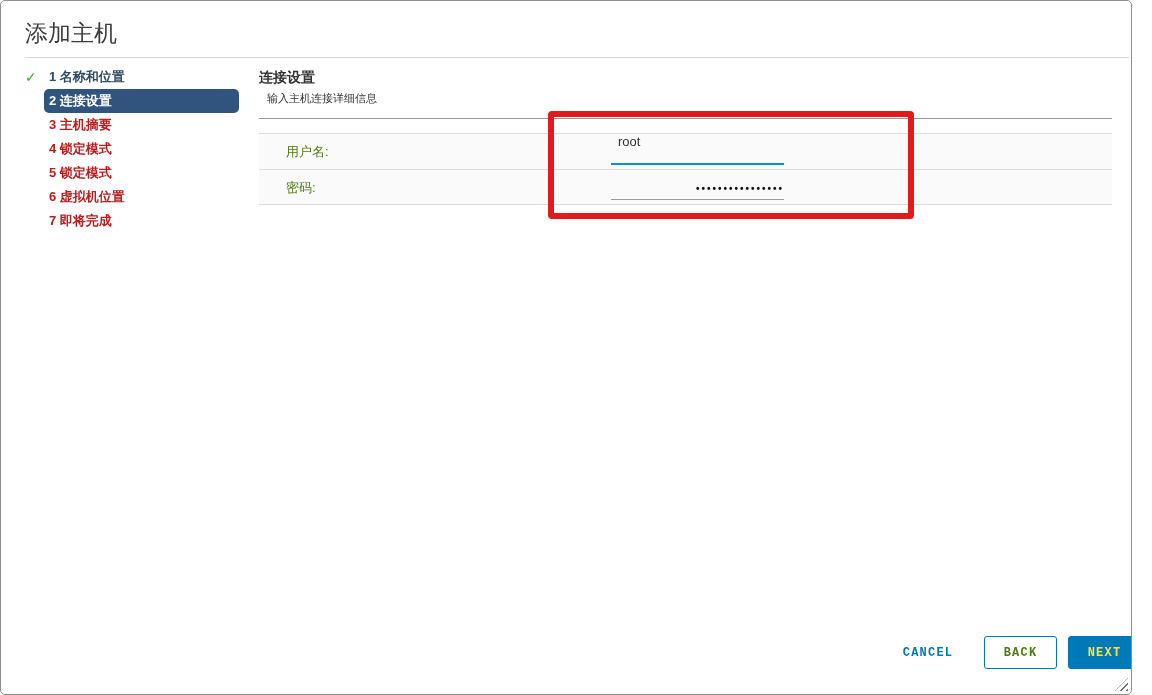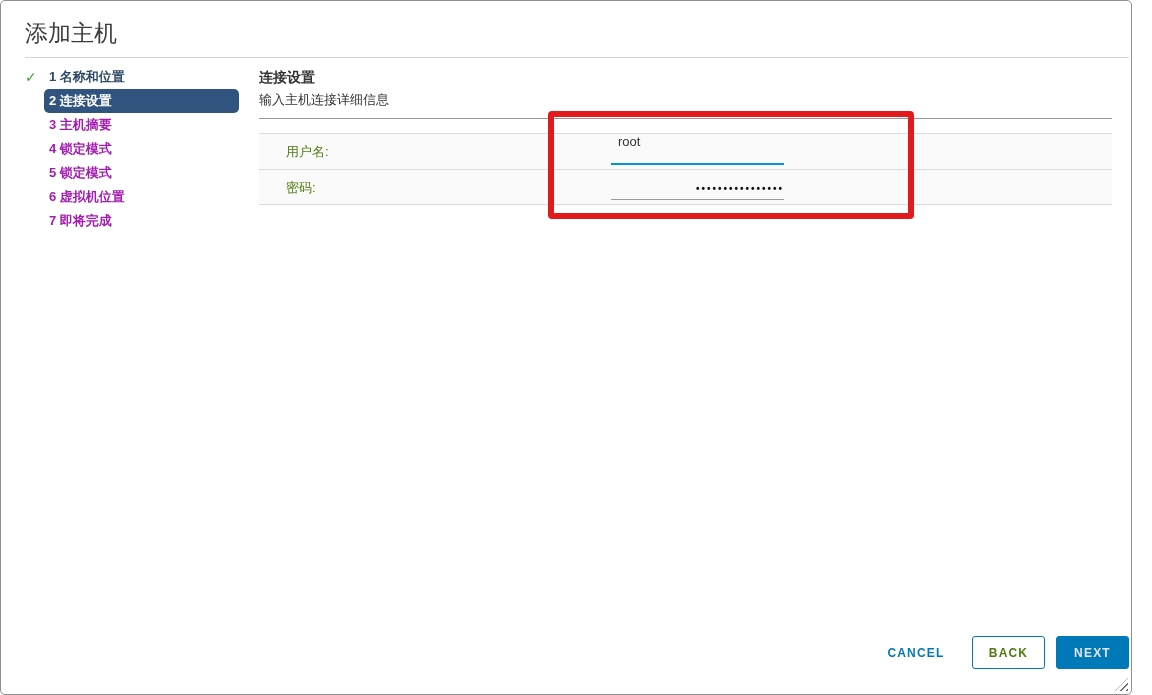--- a/index.html
+++ b/index.html
@@ -22,42 +22,42 @@
   }
   .title-divider {
     position: absolute; left: 24px; top: 56px;
     width: 1104px; height: 1px; background: #d5d5d5;
   }
 
   
   .steps { position: absolute; left: 24px; top: 64px; width: 214px; }
   .step {
     position: relative; height: 24px; line-height: 24px;
-    font-size: 13px; font-weight: bold; color: #a21caf;
+    font-size: 13px; font-weight: bold; color: #b91c1c;
     padding-left: 24px; white-space: nowrap; cursor: default;
   }
   .step .check {
     position: absolute; left: 0; top: 0; width: 20px;
     text-align: left; color: #42a33c; font-size: 14px; font-weight: bold;
   }
   .step.completed { color: #2e4a66; }
   .step.active {
     background: #30547e; color: #ffffff;
     border-radius: 5px; margin-left: 19px; padding-left: 5px;
     width: 195px;
   }
 
   
   .content-heading {
     position: absolute; left: 258px; top: 68px;
     font-size: 14px; font-weight: bold; color: #333;
   }
   .content-subtitle {
-    position: absolute; left: 258px; top: 90px;
-    font-size: 13px; color: #333;
+    position: absolute; left: 266px; top: 90px;
+    font-size: 11px; color: #333;
   }
   .content-divider {
     position: absolute; left: 258px; top: 117px;
     width: 853px; height: 1px; background: #979797;
   }
 
   
   .form { position: absolute; left: 258px; top: 132px; width: 853px; }
   .form-row {
     position: relative; height: 36px;
@@ -85,35 +85,35 @@
   .annotation-rect {
     position: absolute; left: 547px; top: 110px;
     width: 366px; height: 108px;
     border: 6px solid #e11b1b; border-radius: 4px;
     pointer-events: none;
   }
 
   
   .btn {
     position: absolute; top: 635px; height: 33px;
-    font-family: Liberation Sans, sans-serif;
+    font-family: Liberation Mono, monospace;
     font-size: 12px; font-weight: bold; letter-spacing: 1.2px;
-    border-radius: 3px; cursor: pointer; text-align: center;
+    border-radius: 3px; cursor: pointer; text-align: center; margin-left: 12px;
   }
   .btn-cancel {
     left: 880px; width: 70px; top: 638px; height: 28px; line-height: 28px;
     background: transparent; border: none; color: #0079b8;
   }
   .btn-back {
     left: 971px; width: 73px;
     background: #ffffff; border: 1px solid #0079b8; color: #4d7c0f;
   }
   .btn-next {
     left: 1055px; width: 73px;
-    background: #0079b8; border: 1px solid #0079b8; color: #e5e5e5;
+    background: #0079b8; border: 1px solid #0079b8; color: #fde047;
   }
 
   
   .resize-grip {
     position: absolute; right: 3px; bottom: 3px;
     width: 13px; height: 13px;
     background: repeating-linear-gradient(-45deg, #6f6f6f 0 1.5px, transparent 1.5px 4.5px);
     clip-path: polygon(100% 0, 100% 100%, 0 100%);
     cursor: nwse-resize;
   }

